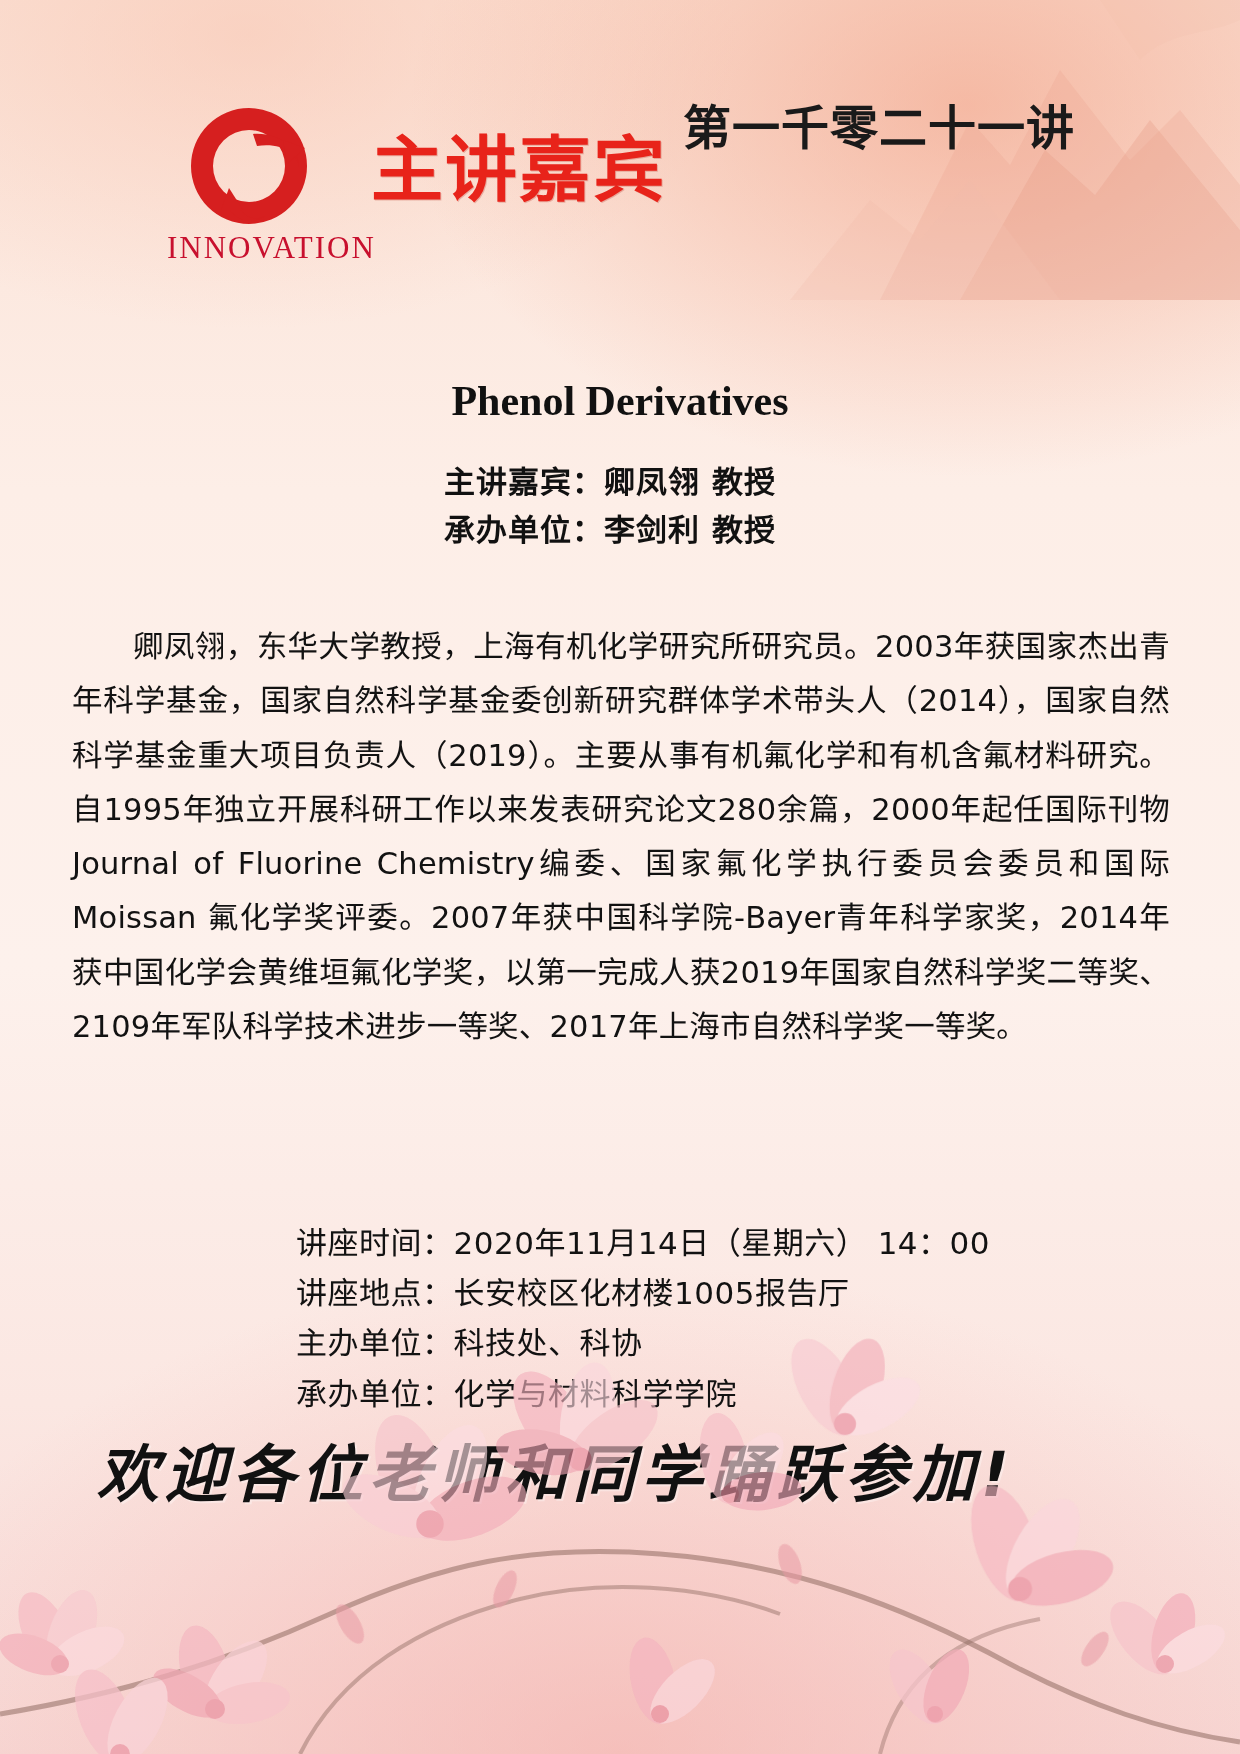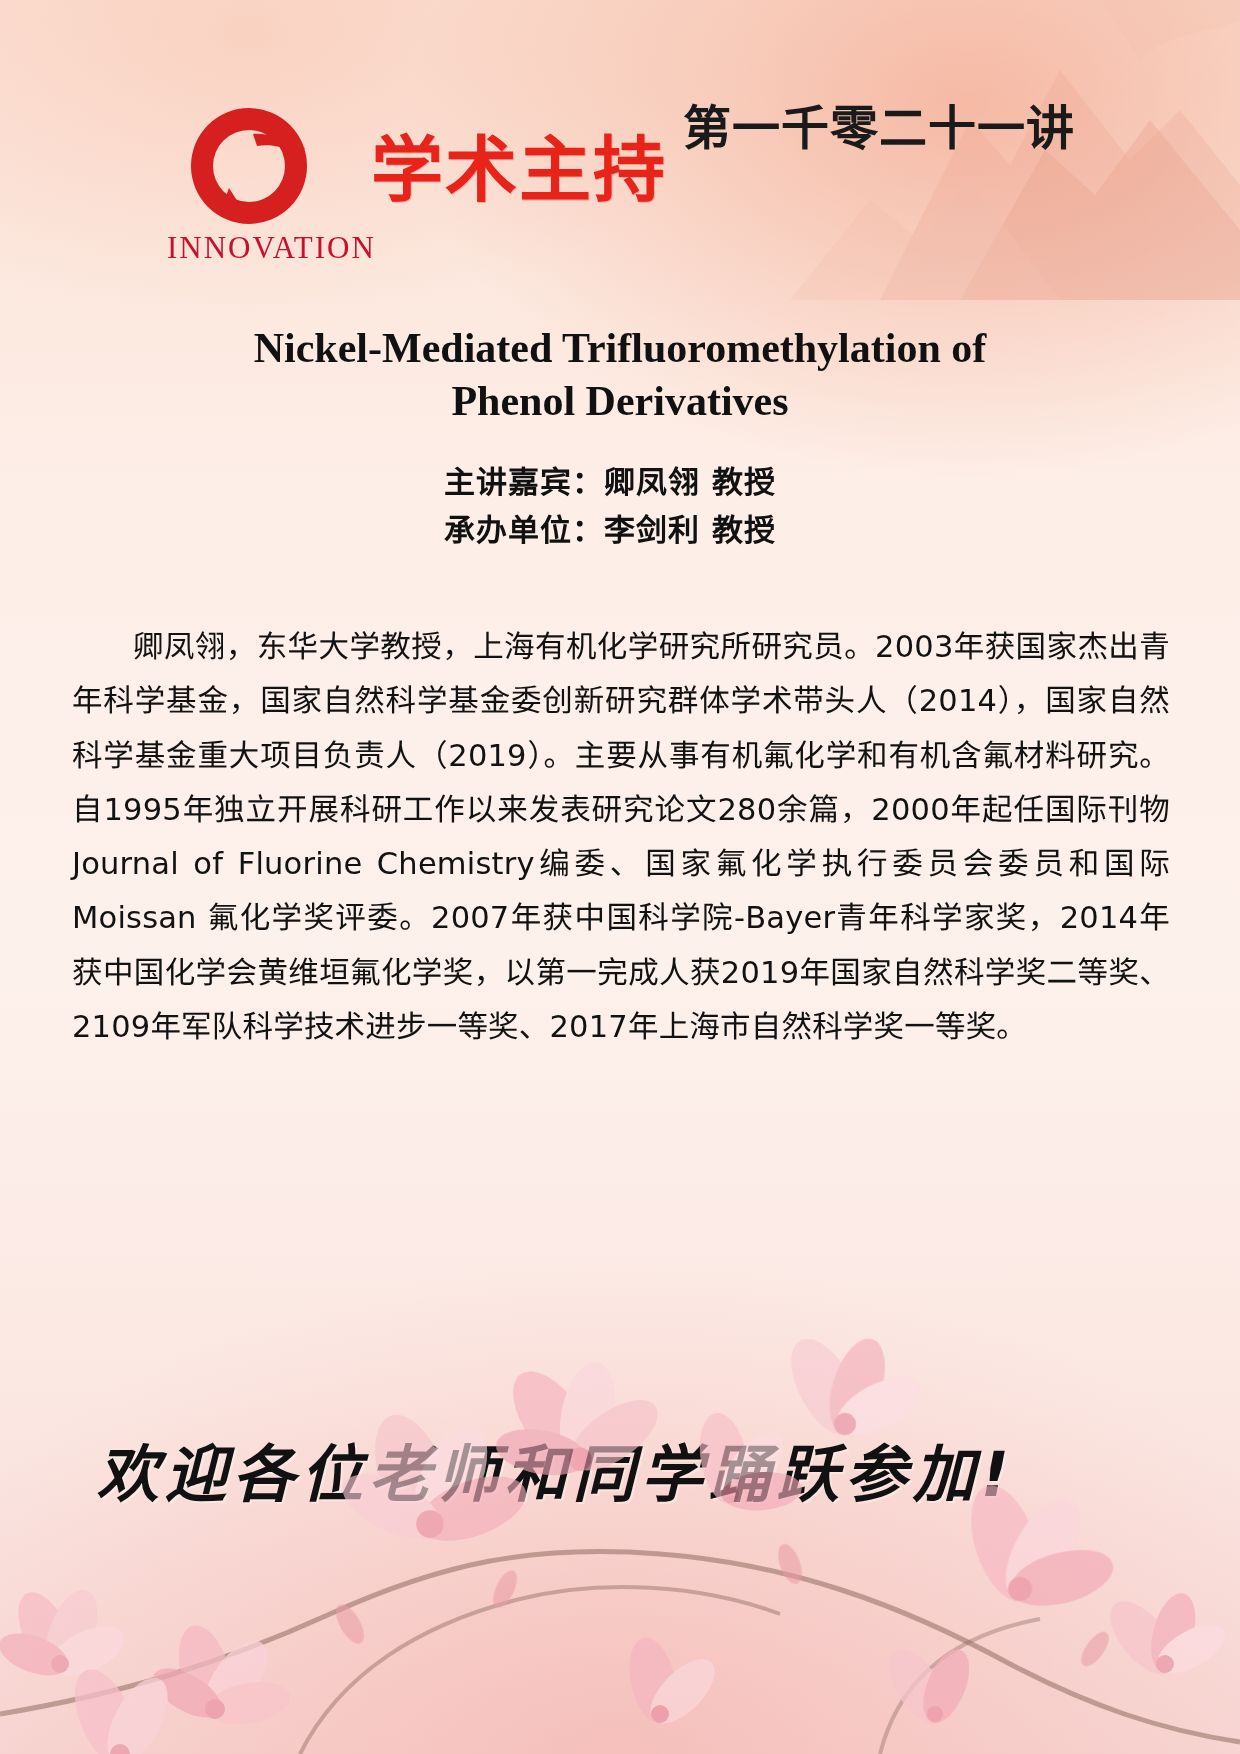--- a/index.html
+++ b/index.html
@@ -193,36 +193,42 @@
       <svg class="logo-mark" viewBox="0 0 124 124">
         <path d="M62 4 A58 58 0 1 0 120 62 A58 58 0 0 0 62 4 Z
                  M62 26 A36 36 0 1 1 26 62 A36 36 0 0 1 62 26 Z" fill="#d61f1f"></path>
         <path d="M66 30 C92 28 112 44 112 64 C112 50 94 38 70 42 Z" fill="#d61f1f"></path>
         <path d="M96 36 L118 44 L100 60 Z" fill="#d61f1f"></path>
         <path d="M48 96 C54 112 66 118 78 112 C64 122 46 116 40 100 Z" fill="#d61f1f"></path>
         <path d="M42 84 L56 106 L34 106 Z" fill="#d61f1f"></path>
       </svg>
       <div class="logo-word">INNOVATION</div>
     </div>
-    <div class="title-cn">学术主持</div>
+    <div class="title-cn">主讲嘉宾</div>
     <div class="title-session">第一千零二十一讲</div>
   </div>
 
   <div class="talk-title">
-    <span>Nickel-Mediated Trifluoromethylation of</span><br>
+    <br>
     <span>Phenol Derivatives</span>
   </div>
 
   <div class="speakers">
     <div>主讲嘉宾：卿凤翎 教授</div>
     <div>承办单位：李剑利 教授</div>
   </div>
 
   <div class="bio">卿凤翎，东华大学教授，上海有机化学研究所研究员。2003年获国家杰出青年科学基金，国家自然科学基金委创新研究群体学术带头人（2014），国家自然科学基金重大项目负责人（2019）。主要从事有机氟化学和有机含氟材料研究。自1995年独立开展科研工作以来发表研究论文280余篇，2000年起任国际刊物Journal of Fluorine Chemistry编委、国家氟化学执行委员会委员和国际Moissan 氟化学奖评委。2007年获中国科学院-Bayer青年科学家奖，2014年获中国化学会黄维垣氟化学奖，以第一完成人获2019年国家自然科学奖二等奖、2109年军队科学技术进步一等奖、2017年上海市自然科学奖一等奖。</div>
 
+  <div class="info">
+    <div>讲座时间：2020年11月14日（星期六） 14：00</div>
+    <div>讲座地点：长安校区化材楼1005报告厅</div>
+    <div>主办单位：科技处、科协</div>
+    <div>承办单位：化学与材料科学学院</div>
+  </div>
 
   <div class="welcome">欢迎各位老师和同学踊跃参加!</div>
 
   <svg class="blossoms" viewBox="0 0 1240 560">
     <g opacity="0.85">
 
       <path d="M0 520 C120 500 220 470 330 420 C440 370 530 350 660 360 C790 370 900 410 1010 470 C1090 512 1160 536 1240 548" stroke="#7d5a4f" stroke-width="5" fill="none" opacity="0.55"></path>
       <path d="M300 560 C340 480 420 430 520 405 C600 385 700 390 780 420" stroke="#7d5a4f" stroke-width="4" fill="none" opacity="0.45"></path>
       <path d="M880 560 C900 480 960 440 1040 425" stroke="#7d5a4f" stroke-width="4" fill="none" opacity="0.4"></path>
 

